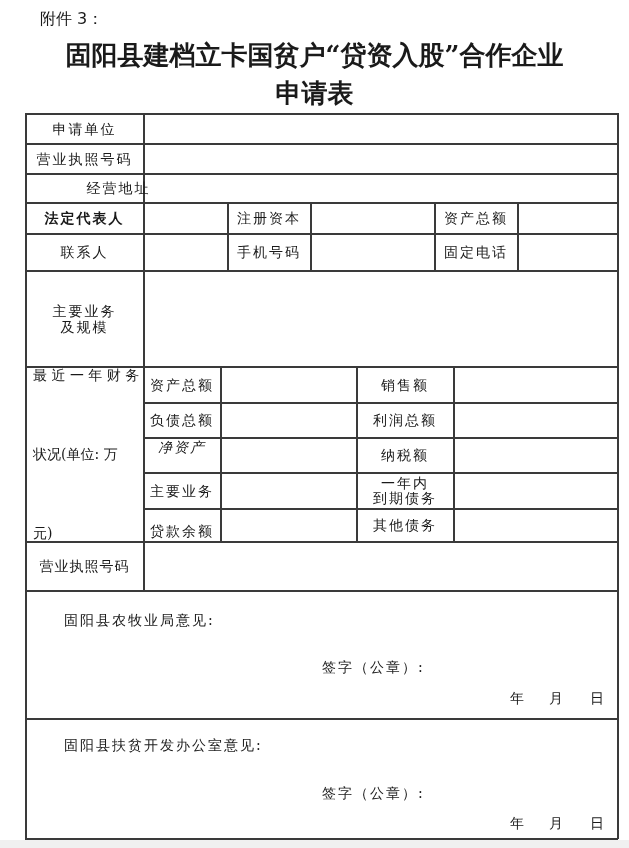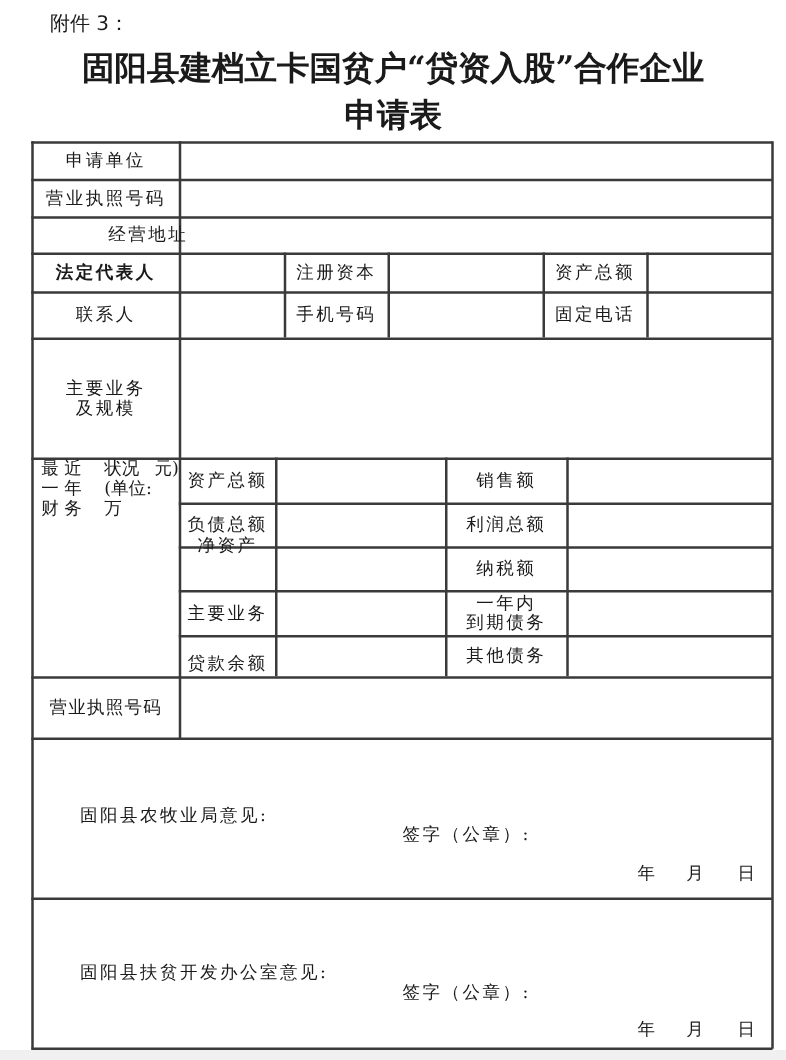--- a/index.html
+++ b/index.html
@@ -11,21 +11,21 @@
            font-weight:bold; font-size:26px; letter-spacing:0px; line-height:30px; }
   .title.t1 { top:40px; }
   .title.t2 { top:78px; }
   .grid { position:absolute; }
   .hline { position:absolute; height:1.5px; background:#3a3a3a; }
   .vline { position:absolute; width:1.5px; background:#3a3a3a; }
   .cell { position:absolute; display:flex; align-items:center; justify-content:center;
           font-size:14px; letter-spacing:2px; text-align:center; line-height:16px; }
   .cell.left { justify-content:flex-start; text-align:left; }
   .field { position:absolute; }
-  .opinion-label { position:absolute; font-size:14px; letter-spacing:2px;margin-top:32px; }
+  .opinion-label { position:absolute; font-size:14px; letter-spacing:2px; }
   .sign { position:absolute; font-size:14px; letter-spacing:2px; }
   .date { position:absolute; font-size:14px; }
   .date span { position:absolute; }
   .bottombar { position:absolute; left:0; top:840px; width:629px; height:8px; background:#f0f0f0; }
 </style>
 </head>
 <body>
 
 <div class="attach">附件 3：</div>
 <div class="title t1">固阳县建档立卡国贫户“贷资入股”合作企业</div>
@@ -85,37 +85,37 @@
 <div class="field" style="left:312px;top:235px;width:121px;height:34px;"></div>
 <div class="cell" style="left:435px;top:234px;width:82px;height:36px;">固定电话</div>
 <div class="field" style="left:519px;top:235px;width:97px;height:34px;"></div>
 
 <div class="cell" style="left:26px;top:271px;width:117px;height:95px;flex-direction:column;">
   <span>主要业务</span>
   <span>及规模</span>
 </div>
 <div class="field" style="left:145px;top:272px;width:471px;height:93px;"></div>
 
-<div class="cell left" style="left:33px;top:367px;width:110px;height:174px;flex-direction:row;align-items:flex-start;justify-content:space-between;letter-spacing:0px;">
+<div class="cell left" style="left:33px;top:367px;width:110px;height:174px;flex-direction:column;align-items:flex-start;justify-content:space-between;letter-spacing:0px;">
   <span>最 近 一 年 财 务</span>
   <span>状况(单位: 万</span>
   <span>元)</span>
 </div>
 
 <div class="cell" style="left:144px;top:367px;width:76px;height:35px;">资产总额</div>
 <div class="field" style="left:222px;top:368px;width:133px;height:33px;"></div>
 <div class="cell" style="left:357px;top:367px;width:96px;height:35px;">销售额</div>
 <div class="field" style="left:455px;top:368px;width:161px;height:33px;"></div>
 
 <div class="cell" style="left:144px;top:403px;width:76px;height:34px;">负债总额</div>
 <div class="field" style="left:222px;top:404px;width:133px;height:32px;"></div>
 <div class="cell" style="left:357px;top:403px;width:96px;height:34px;">利润总额</div>
 <div class="field" style="left:455px;top:404px;width:161px;height:32px;"></div>
 
-<div class="cell" style="left:144px;top:420px;width:76px;height:34px;">净资产</div>
+<div class="cell" style="left:144px;top:430px;width:76px;height:34px;font-style:italic;">净资产</div>
 <div class="field" style="left:222px;top:439px;width:133px;height:32px;"></div>
 <div class="cell" style="left:357px;top:438px;width:96px;height:34px;">纳税额</div>
 <div class="field" style="left:455px;top:439px;width:161px;height:32px;"></div>
 
 <div class="cell" style="left:144px;top:473px;width:76px;height:35px;">主要业务</div>
 <div class="field" style="left:222px;top:474px;width:133px;height:33px;"></div>
 <div class="cell" style="left:357px;top:473px;width:96px;height:35px;flex-direction:column;line-height:15px;">
   <span>一年内</span>
   <span>到期债务</span>
 </div>

